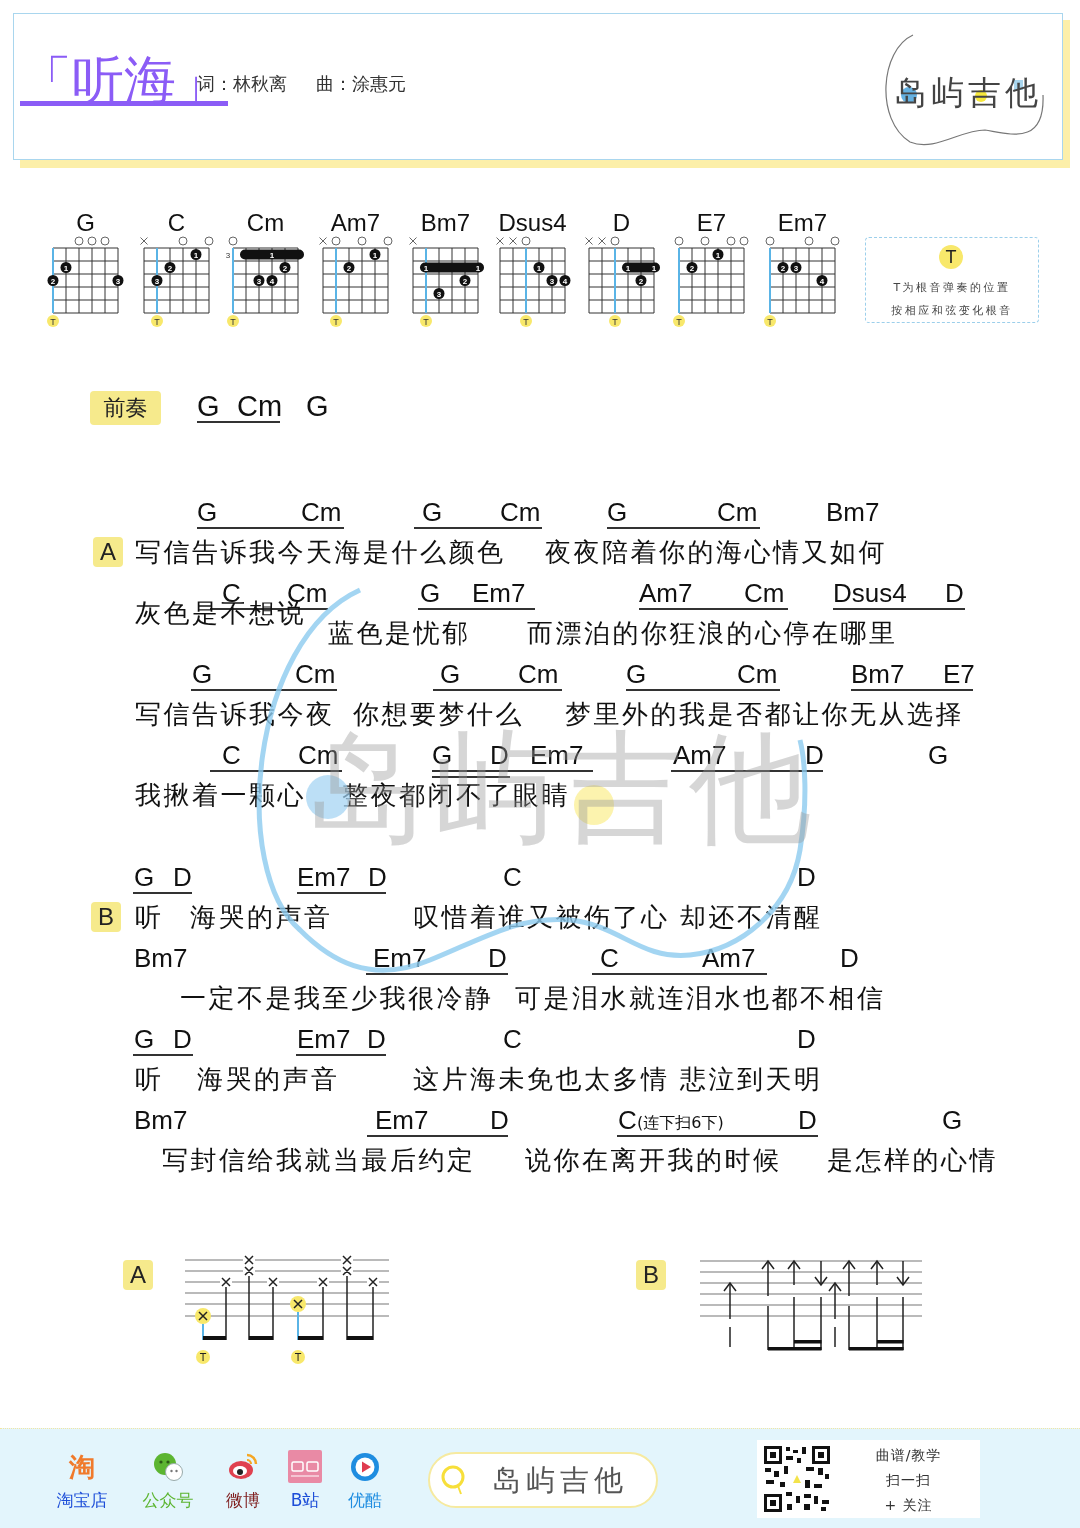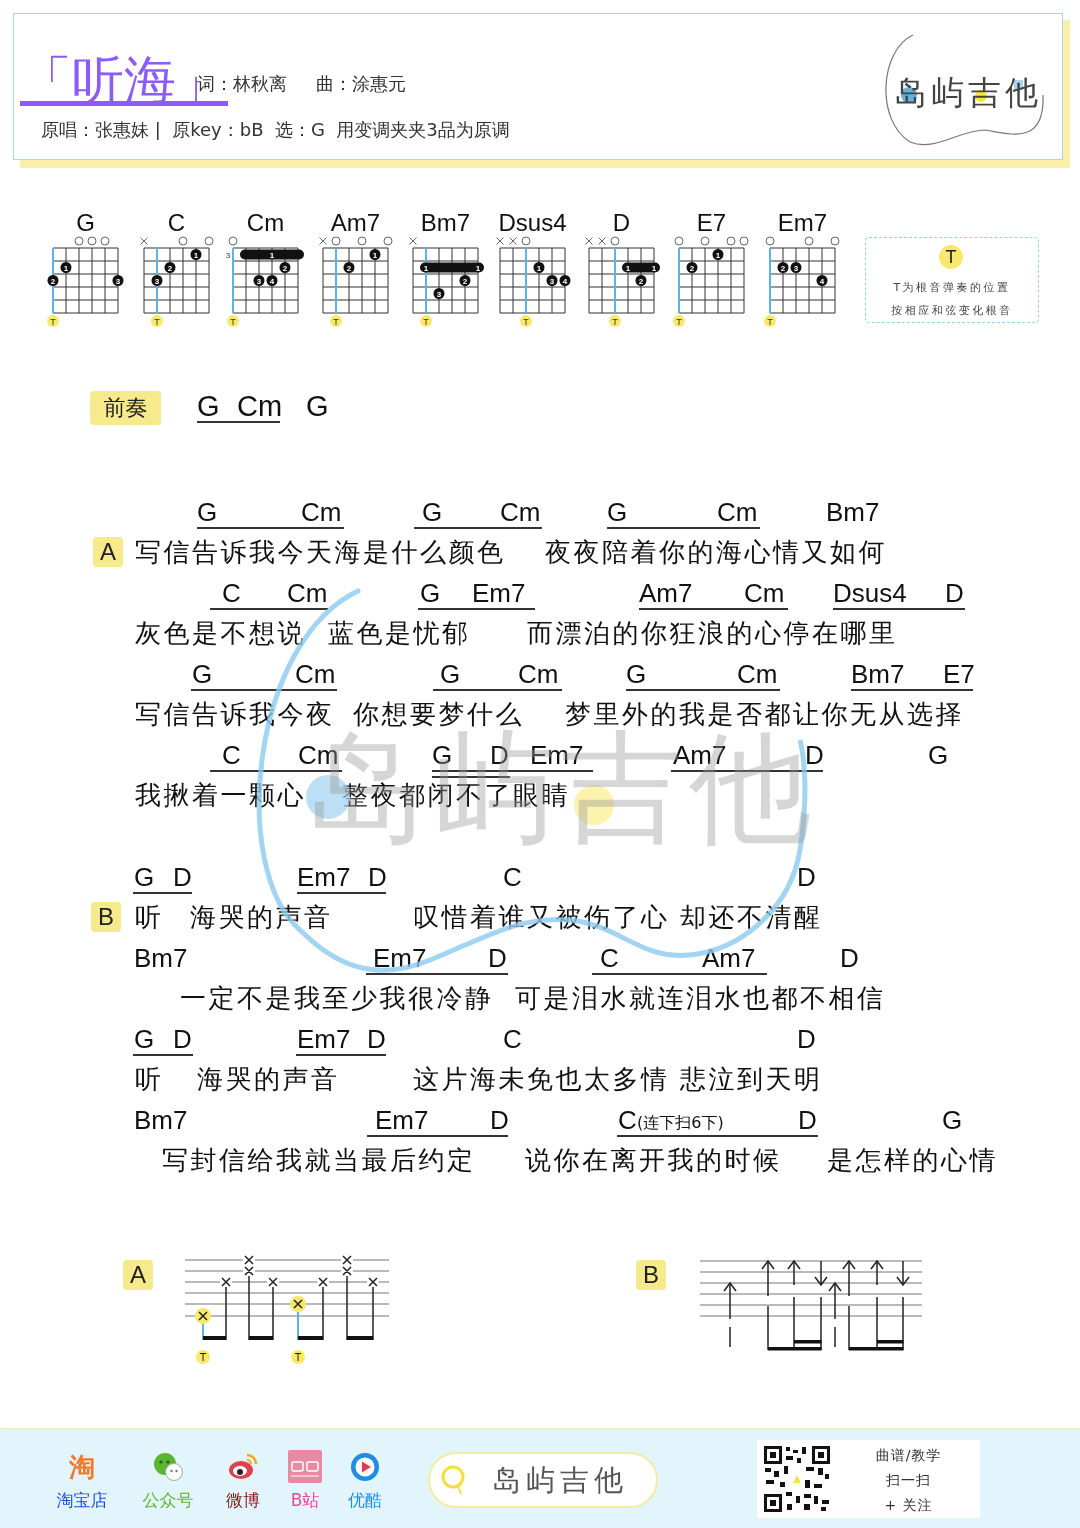--- a/index.html
+++ b/index.html
@@ -44,21 +44,20 @@
 </head>
 <body>
 
 <div id="page">
 
   <div class="abs hdr-shadow"></div>
   <div class="abs hdr-box"></div>
   <div class="abs title">「听海」</div>
   <div class="abs credit" style="left:197px">词：林秋离</div>
   <div class="abs credit" style="left:316px">曲：涂惠元</div>
-  <div class="abs info">原唱：张惠妹 |  原key：bB  选：G  用变调夹夹3品为原调</div>
 
   <svg class="abs" style="left:870px;top:25px" width="190" height="135" viewBox="870 25 190 135">
     <path d="M913 35 C880 50 875 120 910 142 C935 152 960 130 985 130 C1010 134 1045 146 1043 95" fill="none" stroke="#777" stroke-width="1.2"></path>
     <circle cx="909" cy="95" r="8" fill="#4aa3dc" opacity="0.85"></circle>
     <circle cx="981" cy="96" r="6" fill="#f7e83c"></circle>
     <rect x="1014" y="80" width="9" height="10" fill="#a9d6ee"></rect>
     <text x="894" y="104" font-size="33" fill="#444" letter-spacing="4">岛屿吉他</text>
   </svg>
 
   <div class="chord-diagram" style="left:45px"><svg width="82" height="125" viewBox="0 0 82 125">
@@ -353,21 +352,21 @@
   <div class="ul" style="left:210px;top:608px;width:118px"></div>
   <div class="ch" style="left:420px;top:578px">G</div>
   <div class="ch" style="left:472px;top:578px">Em7</div>
   <div class="ul" style="left:418px;top:608px;width:117px"></div>
   <div class="ch" style="left:639px;top:578px">Am7</div>
   <div class="ch" style="left:744px;top:578px">Cm</div>
   <div class="ul" style="left:639px;top:608px;width:149px"></div>
   <div class="ch" style="left:833px;top:578px">Dsus4</div>
   <div class="ch" style="left:945px;top:578px">D</div>
   <div class="ul" style="left:833px;top:608px;width:132px"></div>
-  <div class="ly" style="left:135px;top:618px">灰色是不想说</div>
+  <div class="ly" style="left:135px;top:598px">灰色是不想说</div>
   <div class="ly" style="left:328px;top:618px">蓝色是忧郁</div>
   <div class="ly" style="left:527px;top:618px">而漂泊的你狂浪的心停在哪里</div>
 
   <div class="ch" style="left:192px;top:659px">G</div>
   <div class="ch" style="left:295px;top:659px">Cm</div>
   <div class="ul" style="left:191px;top:689px;width:146px"></div>
   <div class="ch" style="left:440px;top:659px">G</div>
   <div class="ch" style="left:518px;top:659px">Cm</div>
   <div class="ul" style="left:433px;top:689px;width:129px"></div>
   <div class="ch" style="left:626px;top:659px">G</div>
@@ -578,21 +577,21 @@
     </svg>
     <span class="lbl" style="color:#7f1d1d">微博</span>
   </div>
   <div class="flink" style="left:270px">
     <svg class="ico" viewBox="0 0 34 34">
       <rect x="0" y="0" width="34" height="33" rx="2" fill="#e98aa5"></rect>
       <rect x="4" y="12" width="11" height="9" rx="1.5" fill="none" stroke="#fff" stroke-width="1.5"></rect>
       <rect x="19" y="12" width="11" height="9" rx="1.5" fill="none" stroke="#fff" stroke-width="1.5"></rect>
       <line x1="3" y1="26" x2="31" y2="26" stroke="#fff" stroke-width="1"></line>
     </svg>
-    <span class="lbl" style="color:#ec4899">B站</span>
+    <span class="lbl" style="color:#1d4ed8">B站</span>
   </div>
   <div class="flink" style="left:330px">
     <svg class="ico" viewBox="0 0 34 34">
       <circle cx="17" cy="17" r="14" fill="#1f8de0"></circle>
       <circle cx="17" cy="17" r="9.5" fill="#fff"></circle>
       <polygon points="14,11.5 14,22.5 23,17" fill="#e03c4f"></polygon>
     </svg>
     <span class="lbl" style="color:#1f8de0">优酷</span>
   </div>
 

